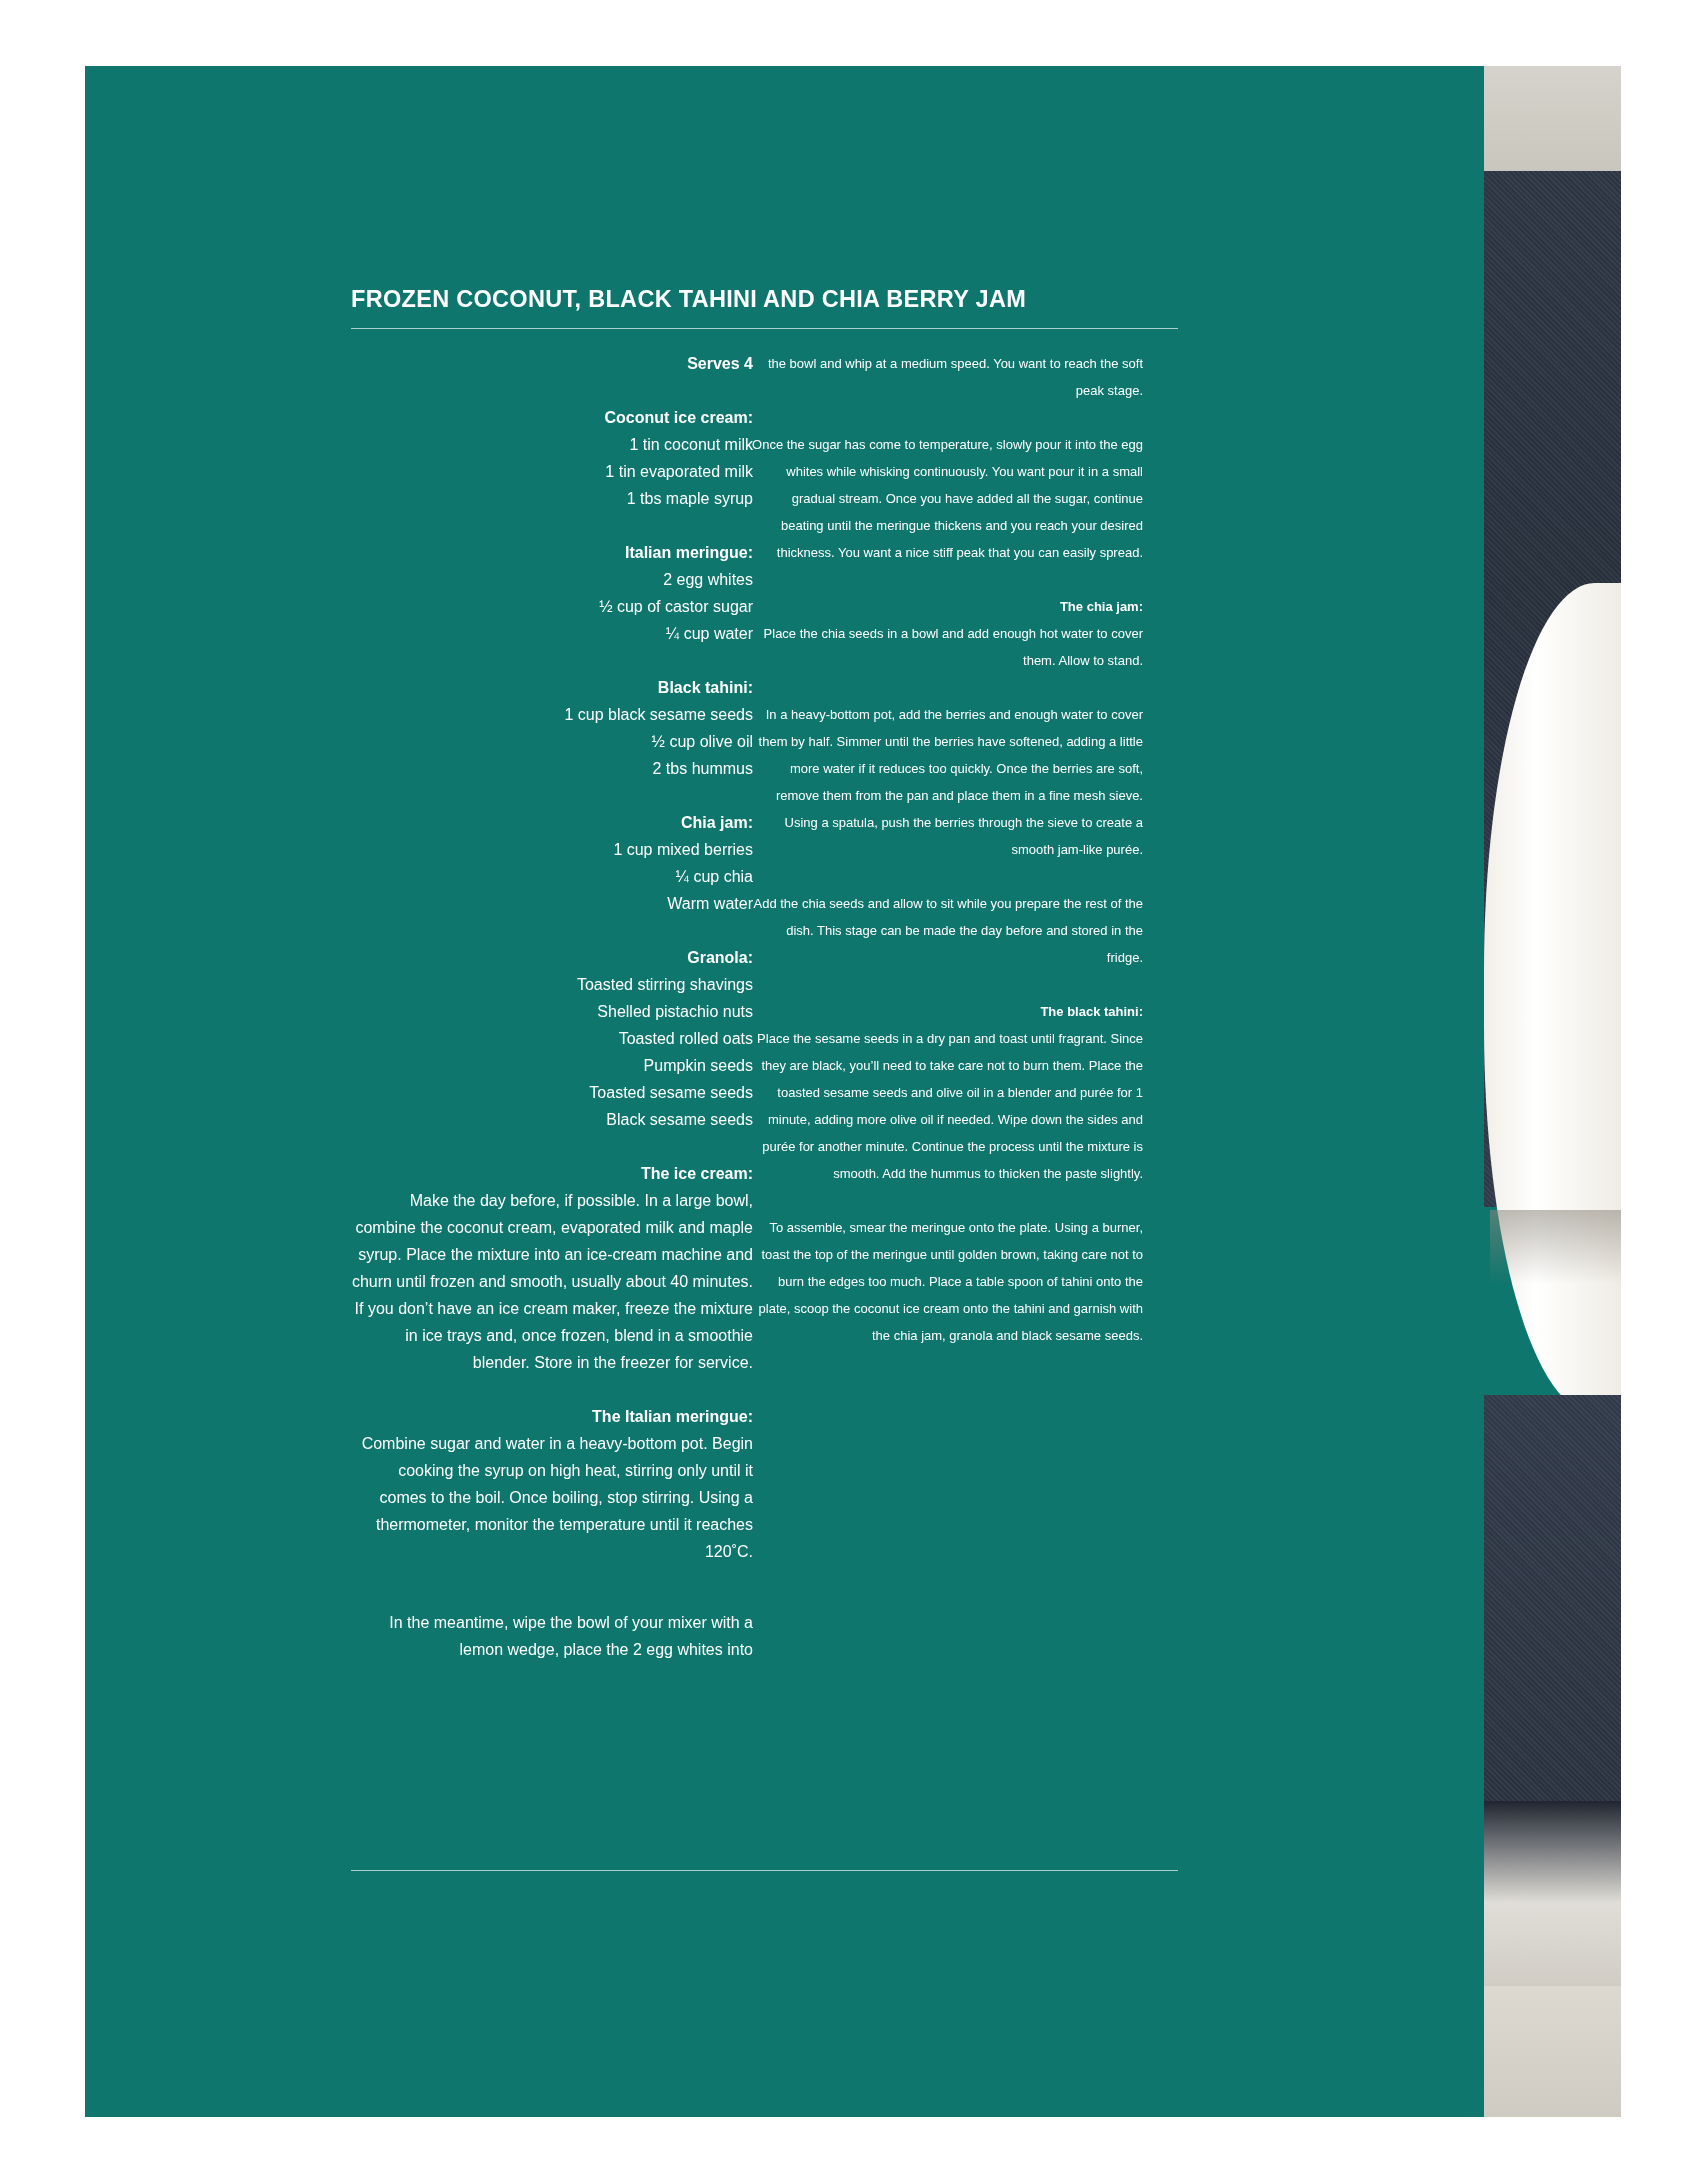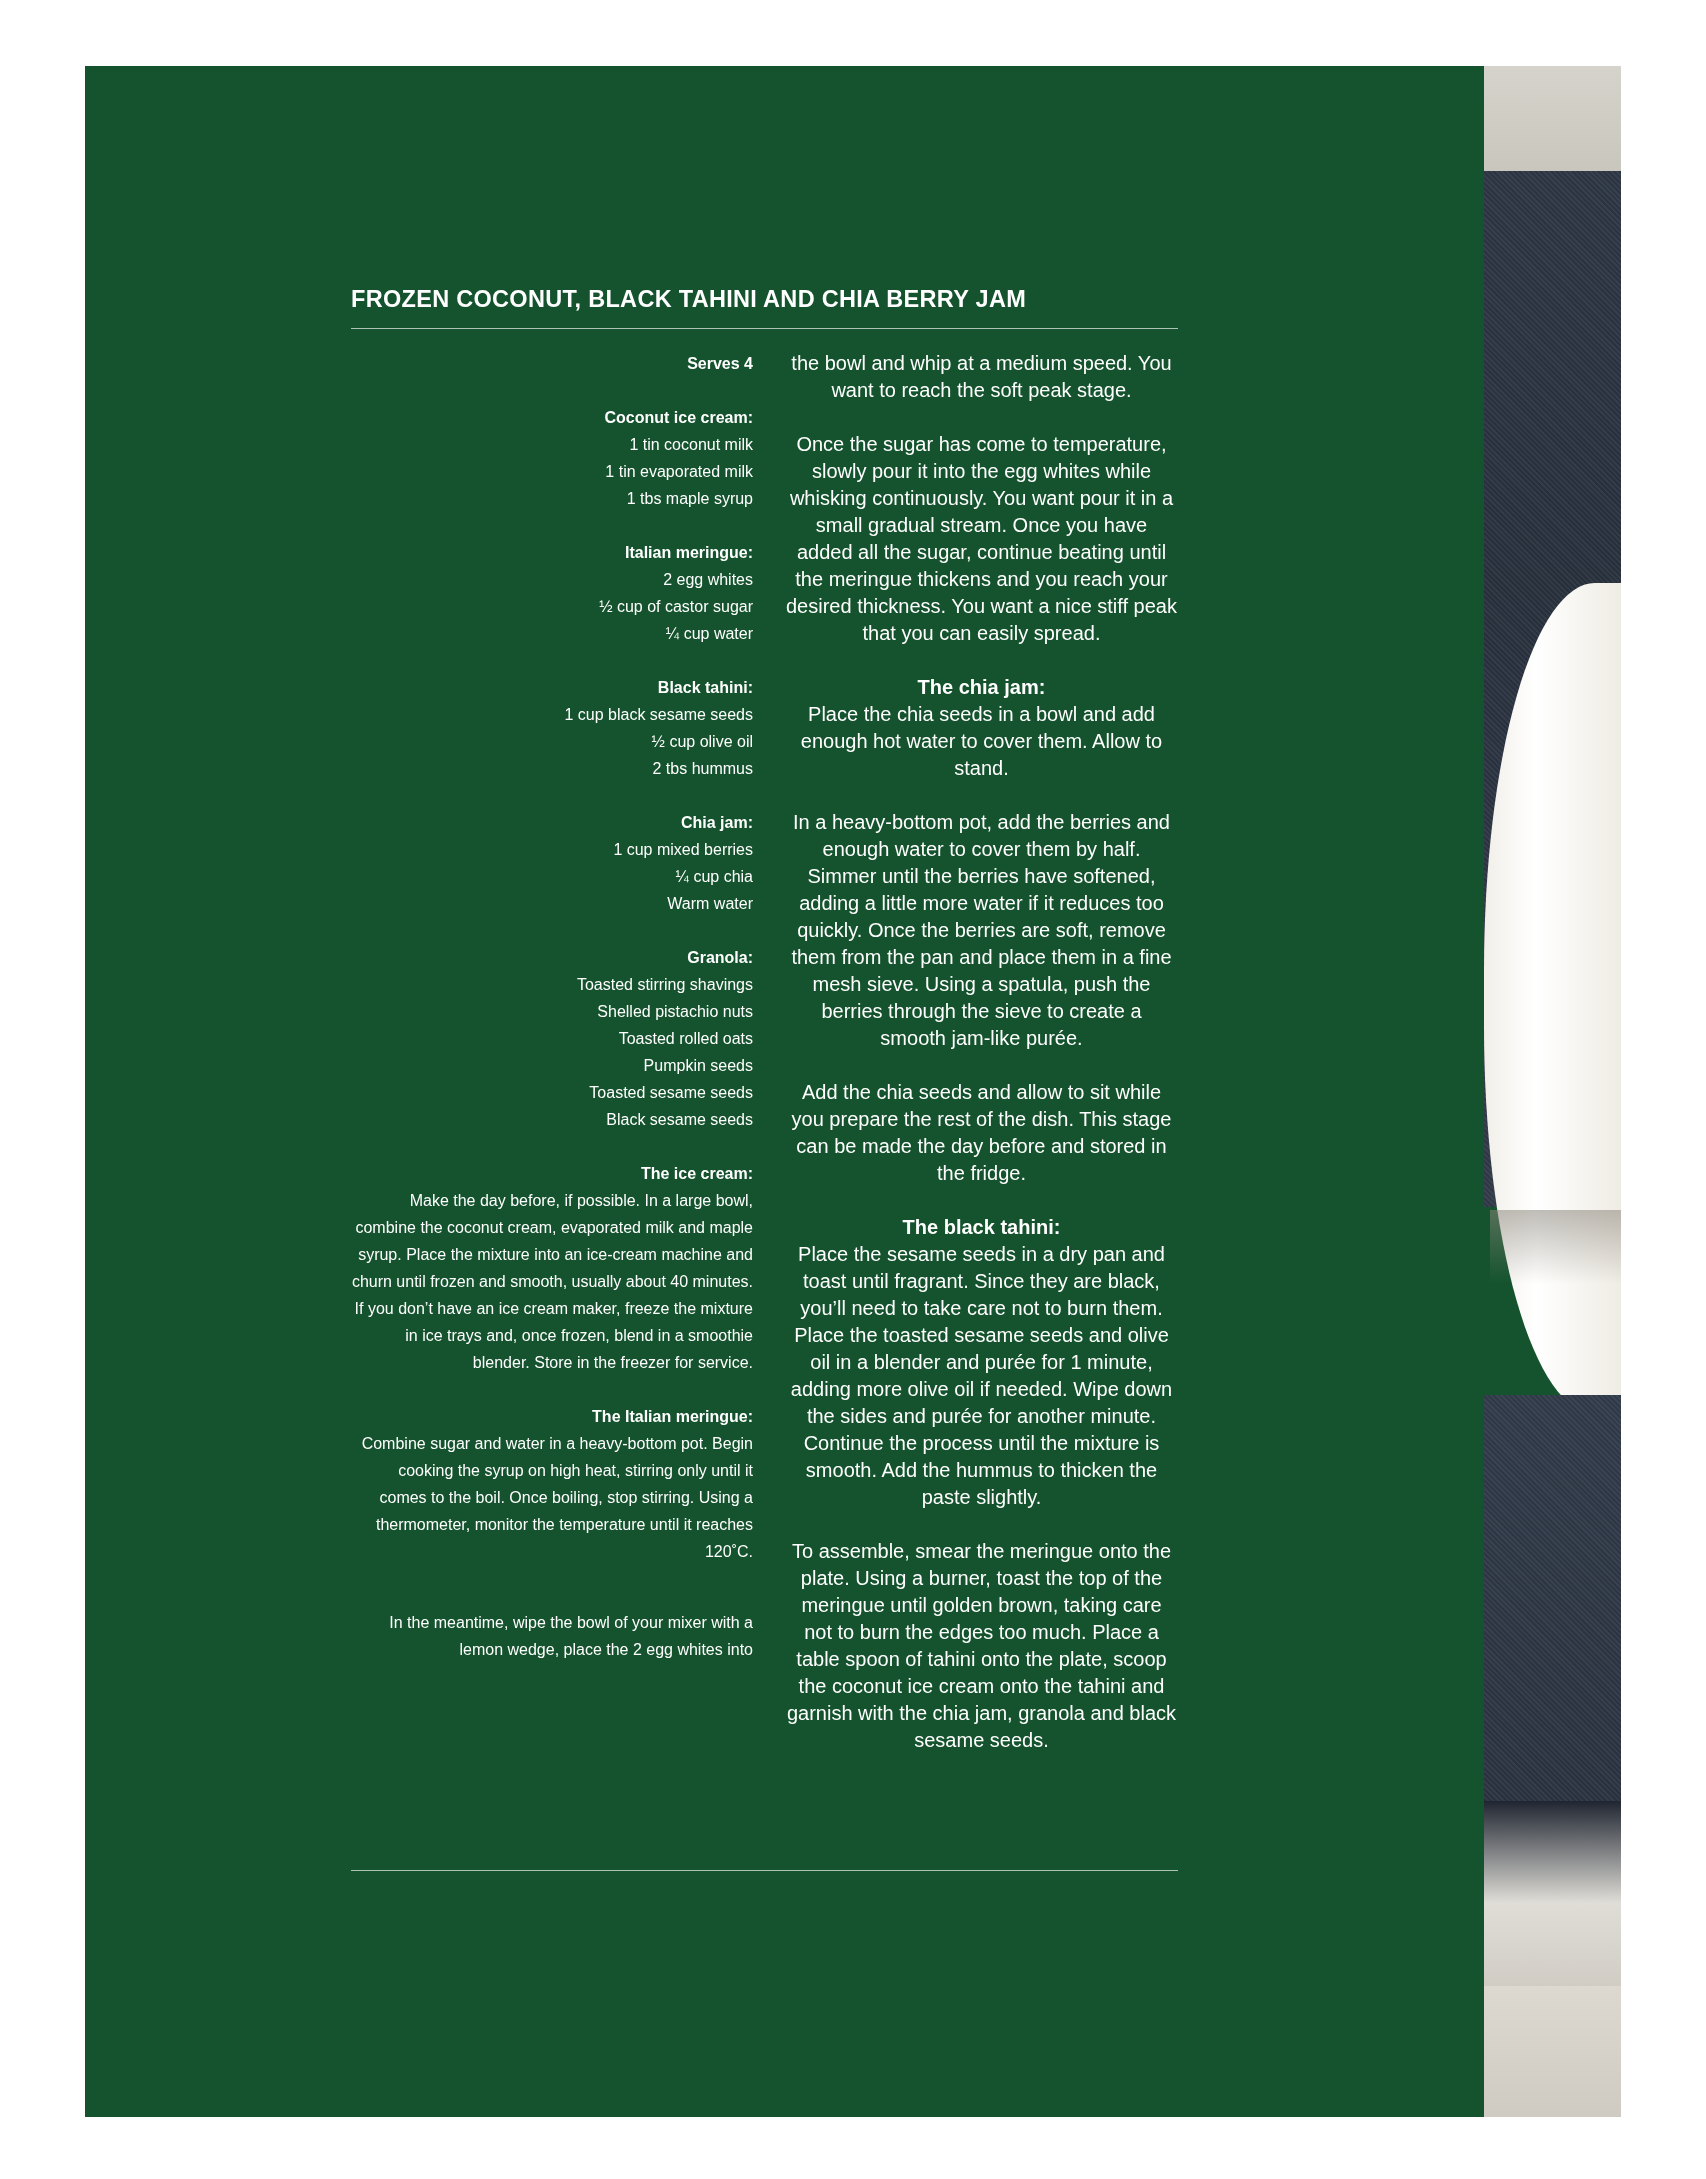--- a/index.html
+++ b/index.html
@@ -24,21 +24,21 @@
     background: #ffffff;
   }
 
   
   .spread {
     position: absolute;
     left: 85px;
     top: 66px;
     width: 1536px;
     height: 2051px;
-    background: #14532d;
+    background: #0f766e;
     overflow: hidden;
   }
 
   
   .photo-strip {
     position: absolute;
     right: 0;
     top: 0;
     width: 137px;
     height: 2051px;
@@ -128,26 +128,26 @@
     left: 266px;
     top: 284px;
     width: 402px;
     text-align: right;
     color: #ffffff;
     font-size: 16px;
     line-height: 27px;
   }
   .col-right {
     position: absolute;
-    left: 701px;
+    left: 667px;
     top: 284px;
     width: 391px;
-    text-align: center;
+    text-align: right;
     color: #ffffff;
-    font-size: 20px;
+    font-size: 13px;
     line-height: 27px;
   }
   .blk { margin: 0 0 27px 0; }
   .blk.tight { margin-bottom: 0; margin-top: 44px; }
   .hd { font-weight: bold; }
   .line { display: block; }
   p { margin: 0 0 27px 0; }
   p:last-child { margin-bottom: 12px; }
 </style>
 </head>

